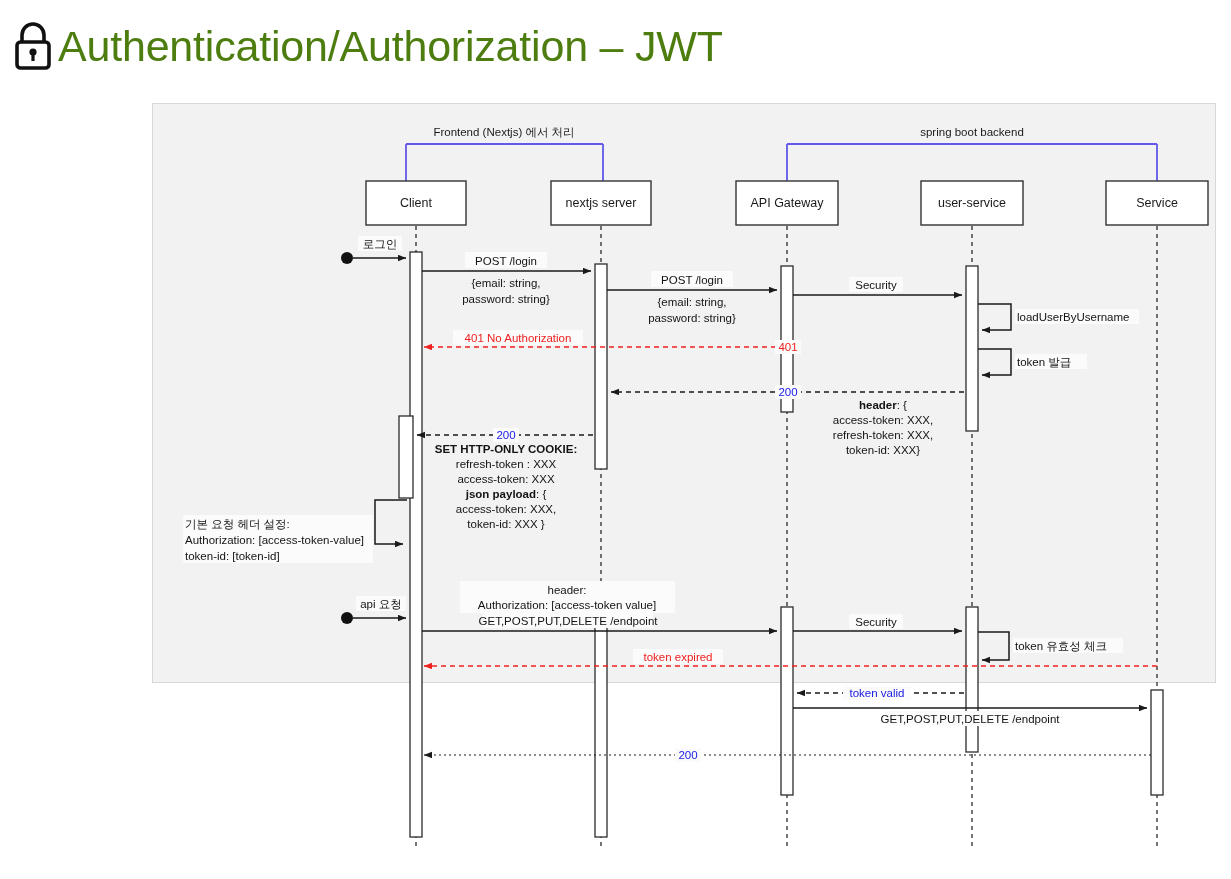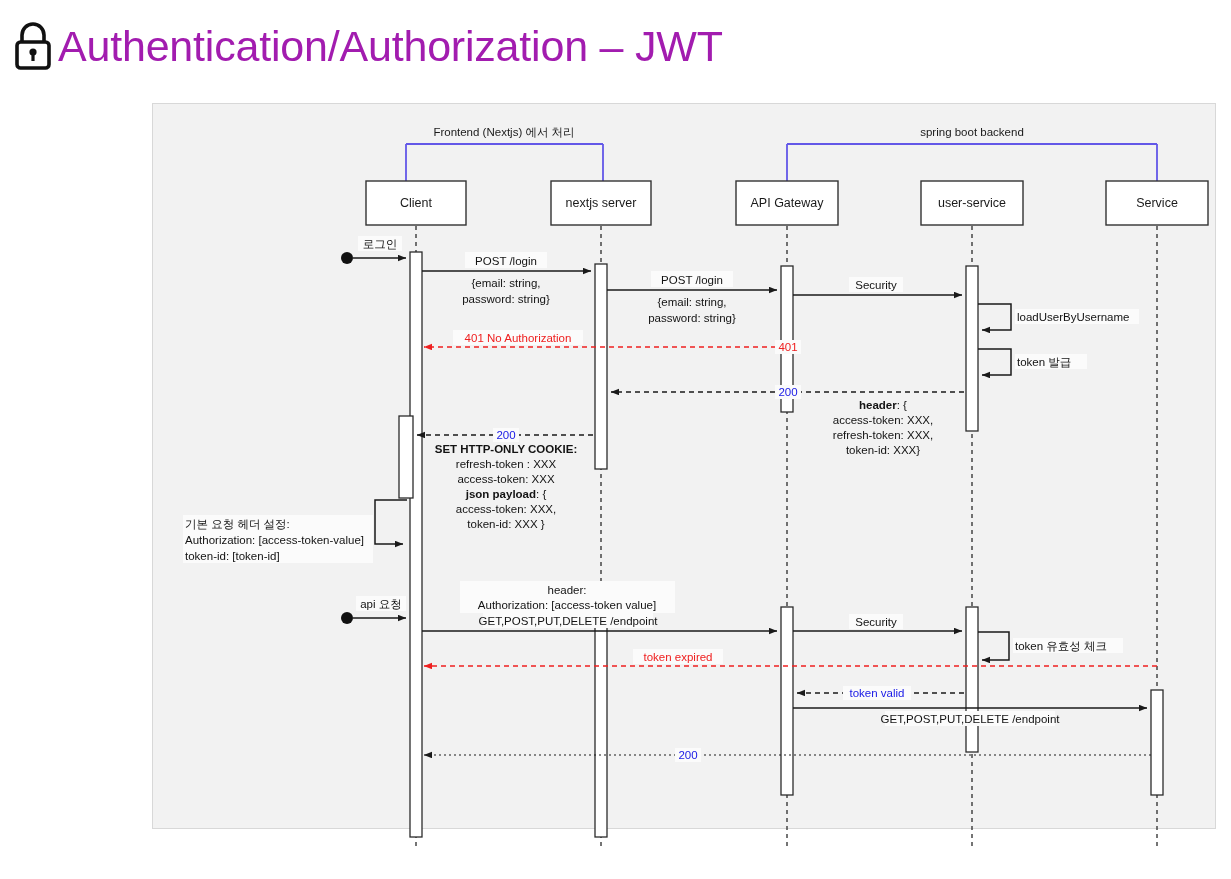--- a/index.html
+++ b/index.html
@@ -8,26 +8,26 @@
     background:#ffffff;
     font-family:"Liberation Sans","DejaVu Sans",sans-serif;
     overflow:hidden;
   }
   #page-title-row{
     display:flex;align-items:center;
     height:92px;padding-left:10px;box-sizing:border-box;
   }
   #lock-icon{width:46px;height:52px;flex:0 0 auto;margin-right:2px;}
   #page-title{
-    font-size:43px;color:#a21caf;letter-spacing:-0.2px;
+    font-size:43px;color:#4d7c0f;letter-spacing:-0.2px;
     font-weight:400;white-space:nowrap;line-height:1;
   }
   #diagram-frame{
     position:absolute;left:152px;top:103px;
-    width:1064px;height:726px;
+    width:1064px;height:580px;
     background:#f2f2f2;border:1px solid #d8d8d8;
     box-sizing:border-box;
   }
   #diagram-svg{position:absolute;left:0;top:0;}
   .lf-box{fill:#ffffff;stroke:#333333;stroke-width:1.4;}
   .lf-label{font-size:12.5px;fill:#1a1a1a;text-anchor:middle;dominant-baseline:middle;}
   .lifeline{stroke:#3a3a3a;stroke-width:1.4;stroke-dasharray:4 4;}
   .activation{fill:#ffffff;stroke:#2b2b2b;stroke-width:1.3;}
   .grp-bracket{fill:none;stroke:#6358e8;stroke-width:1.8;}
   .grp-label{font-size:11.5px;fill:#1a1a1a;text-anchor:middle;}

